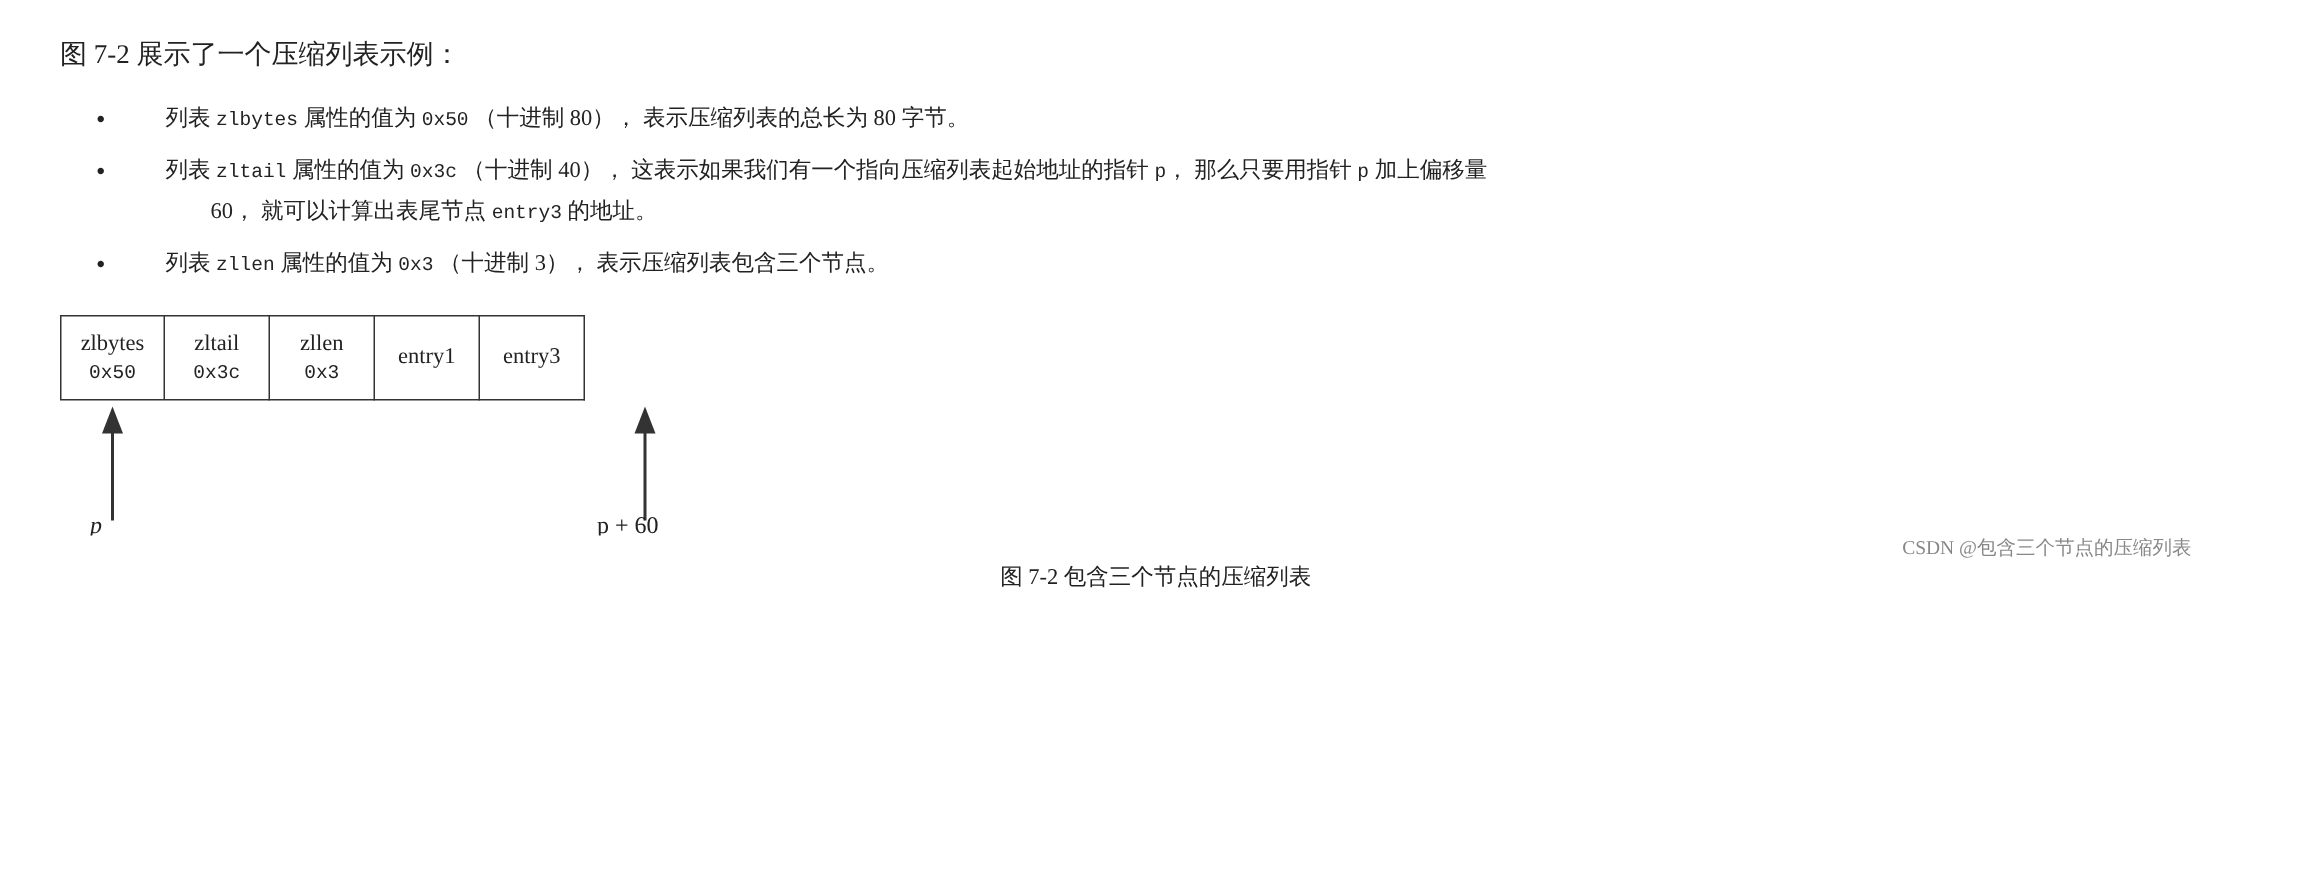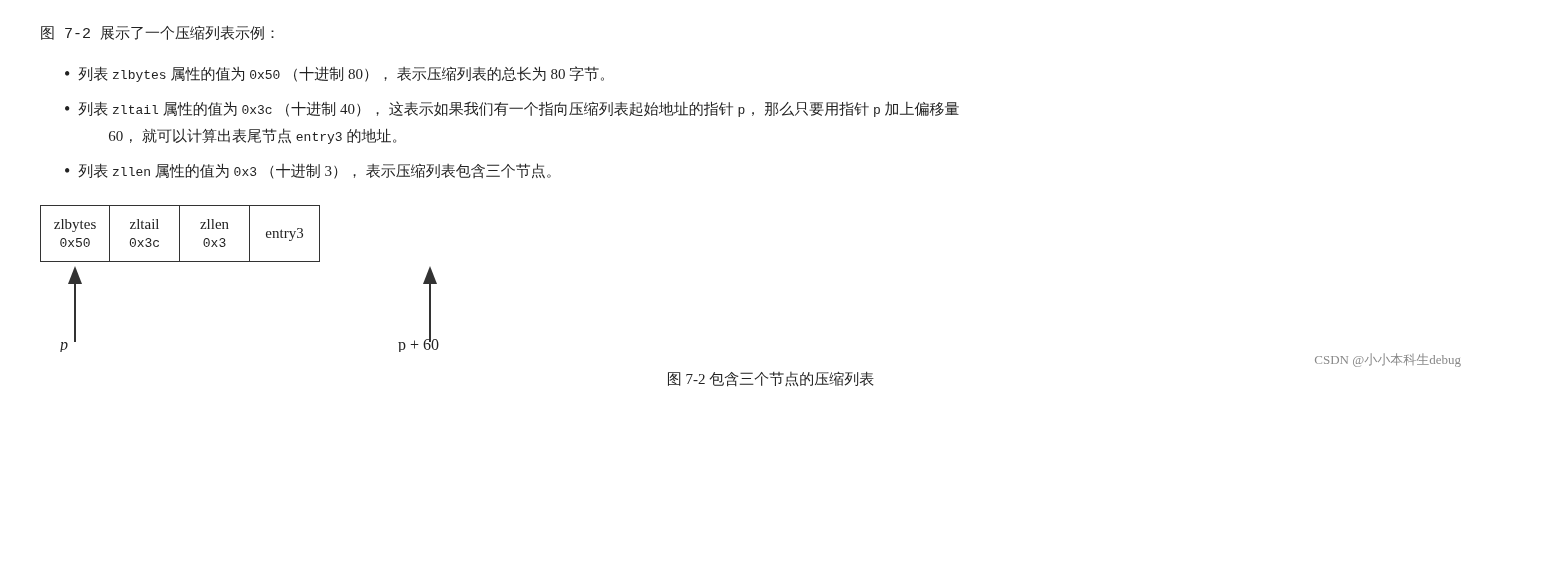--- a/index.html
+++ b/index.html
@@ -12,23 +12,23 @@
       background: #fff;
       font-family: "SimSun", "宋体", serif;
       font-size: 15px;
       color: #222;
       padding: 24px 40px;
       width: 1541px;
       min-height: 579px;
     }
 
     .page-title {
-      font-size: 15px;
+      font-size: 18px;
       margin-bottom: 18px;
-      font-family: Liberation Mono, monospace;
+      font-family: Liberation Serif, serif;
     }
 
     .bullet-list {
       list-style: none;
       margin-left: 24px;
       margin-bottom: 20px;
     }
 
     .bullet-list li {
       display: flex;
@@ -41,20 +41,21 @@
     .bullet-dot {
       margin-right: 8px;
       font-size: 18px;
       line-height: 1;
       align-self: flex-start;
       margin-top: 4px;
     }
 
     .li-content {
       flex: 1;
+      margin-left: 32px;
     }
 
     code, .code {
       font-family: "Courier New", Courier, monospace;
       font-size: 13px;
     }
 
     .diagram-area {
       margin: 10px 0 18px 0;
     }
@@ -147,20 +148,23 @@
       </div>
       <div class="table-cell">
         <span>zltail</span>
         <span class="cell-code">0x3c</span>
       </div>
       <div class="table-cell">
         <span>zllen</span>
         <span class="cell-code">0x3</span>
       </div>
       <div class="table-cell">
+        <span>entry1</span>
+      </div>
+      <div class="table-cell">
         <span>entry3</span>
       </div>
     </div>
 
     <div style="position: relative; width: 700px; height: 90px; margin-top: 0;">
       
       <svg width="700" height="90">
 
         <line x1="35" y1="80" x2="35" y2="18" stroke="#333" stroke-width="2"></line>
         <polygon points="35,4 28,22 42,22" fill="#333"></polygon>
@@ -172,15 +176,15 @@
 
         <text x="358" y="88" font-family="serif" font-size="16" fill="#222">p + 60</text>
       </svg>
     </div>
   </div>
 
   <div class="figure-caption">
     <span>图 7-2   包含三个节点的压缩列表</span>
   </div>
 
-  <div class="csdn-watermark">CSDN @小小本科生debug</div>
+  <div class="csdn-watermark">CSDN @包含三个节点的压缩列表</div>
 
 </div>
 
 </body></html>

